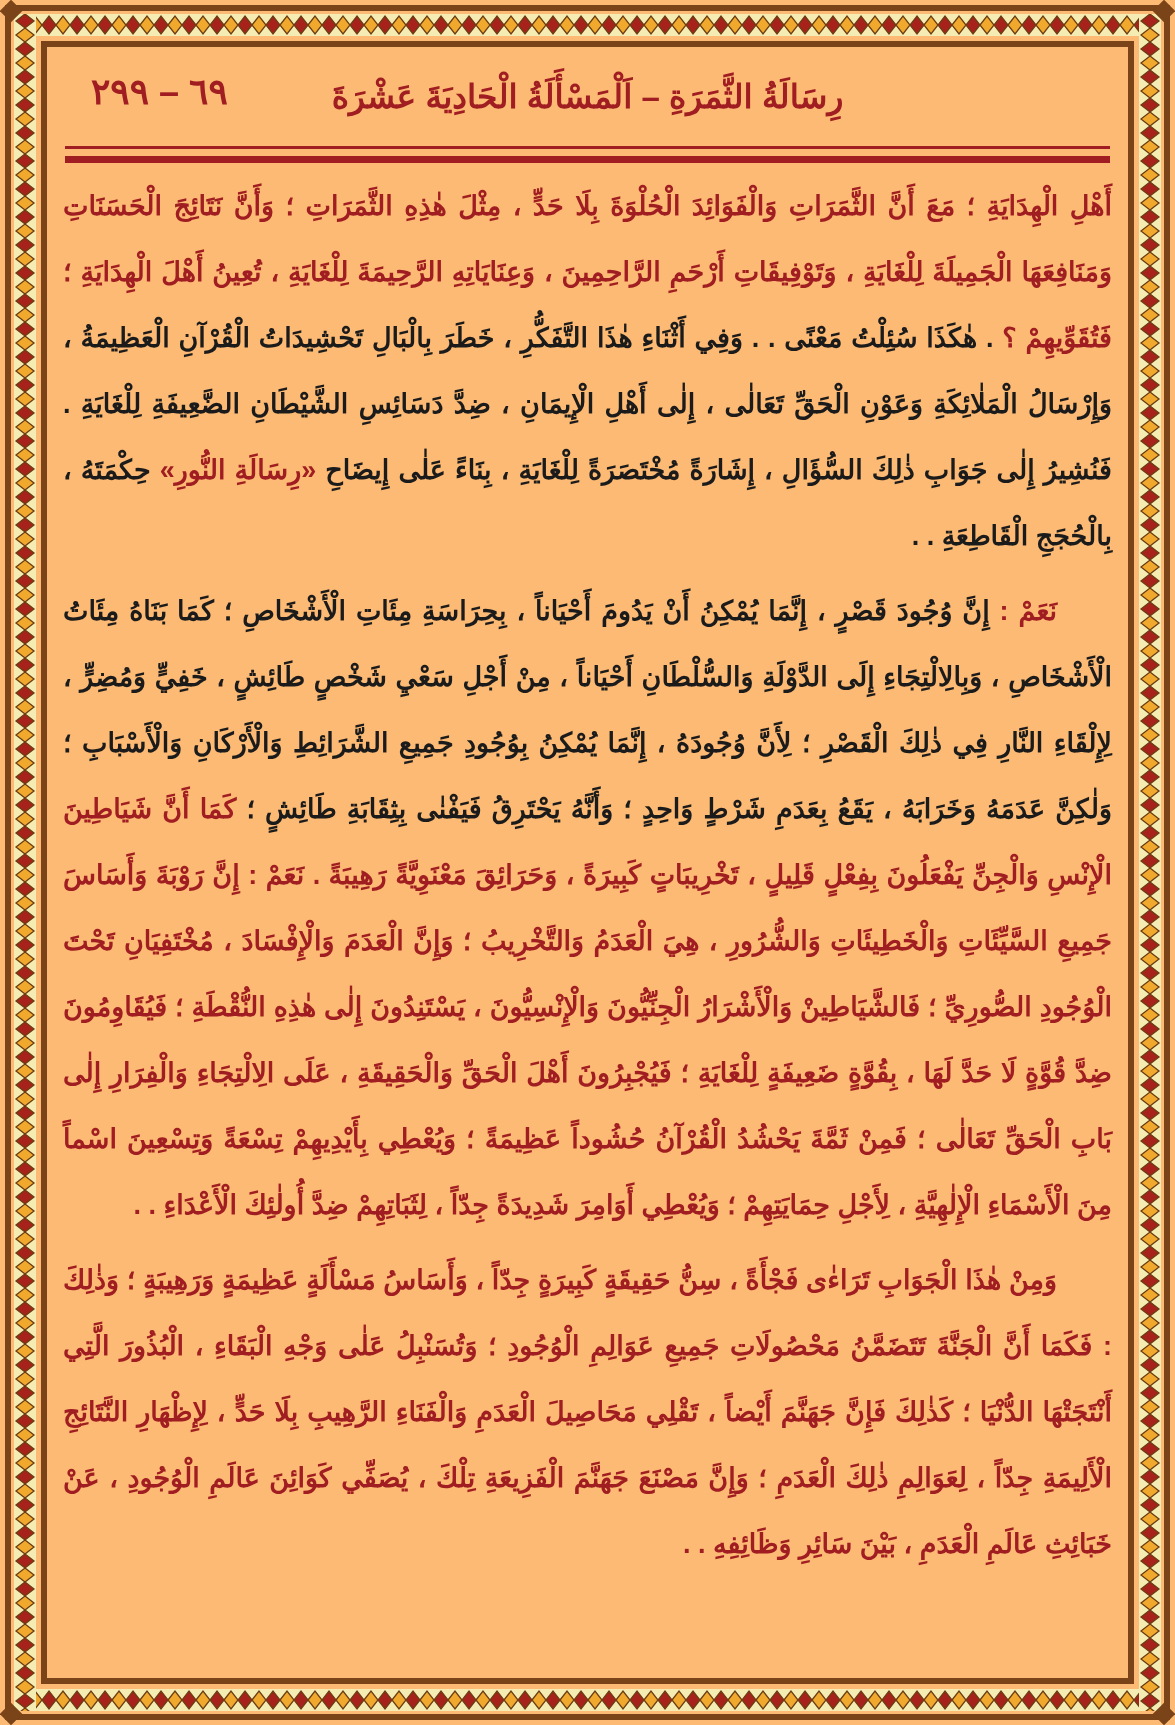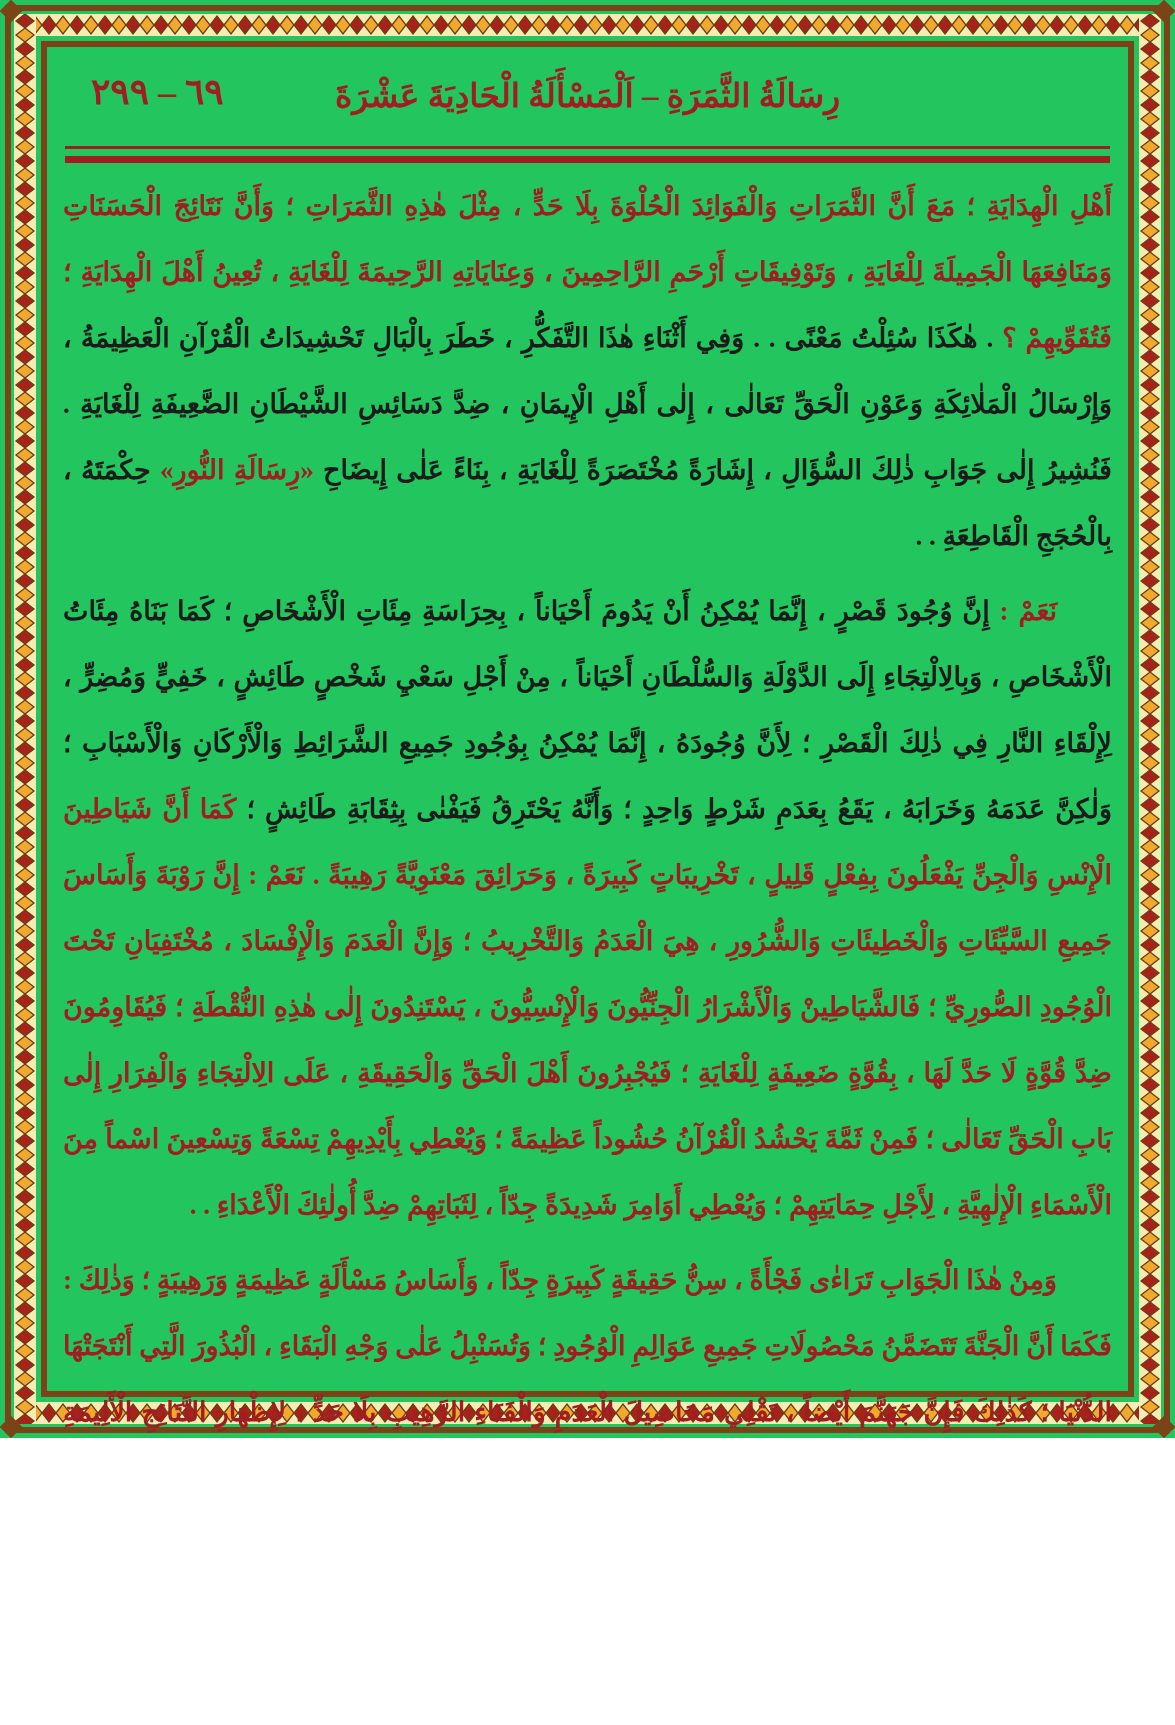--- a/index.html
+++ b/index.html
@@ -1,21 +1,21 @@
 <!DOCTYPE html>
 <html lang="ar" dir="rtl" style="--red: #A01D21; --black: #1B1B1B; --brown: #7A4418;"><head>
 <meta charset="utf-8">
 <style>
   html,body{margin:0;padding:0;background:#ffffff;}
   .page{
     position:relative;
-    width:1175px;height:1438px;
-    background:#22c55e;
+    width:1175px;height:1725px;
+    background:#fdba74;
     overflow:hidden;
-    font-family:Liberation Serif, serif;
+    font-family:Liberation Sans, sans-serif;
     direction:rtl;
   }
   
   .frame-outer{position:absolute;inset:5px;border:6px solid var(--brown);pointer-events:none;}
   .frame-inner{position:absolute;inset:41px;border:6px solid var(--brown);pointer-events:none;}
   .chain{position:absolute;pointer-events:none;}
   .chain.top{top:14px;left:14px;right:14px;height:22px;}
   .chain.bottom{bottom:14px;left:14px;right:14px;height:22px;}
   .chain.left{left:14px;top:14px;bottom:14px;width:22px;}
   .chain.right{right:14px;top:14px;bottom:14px;width:22px;}

